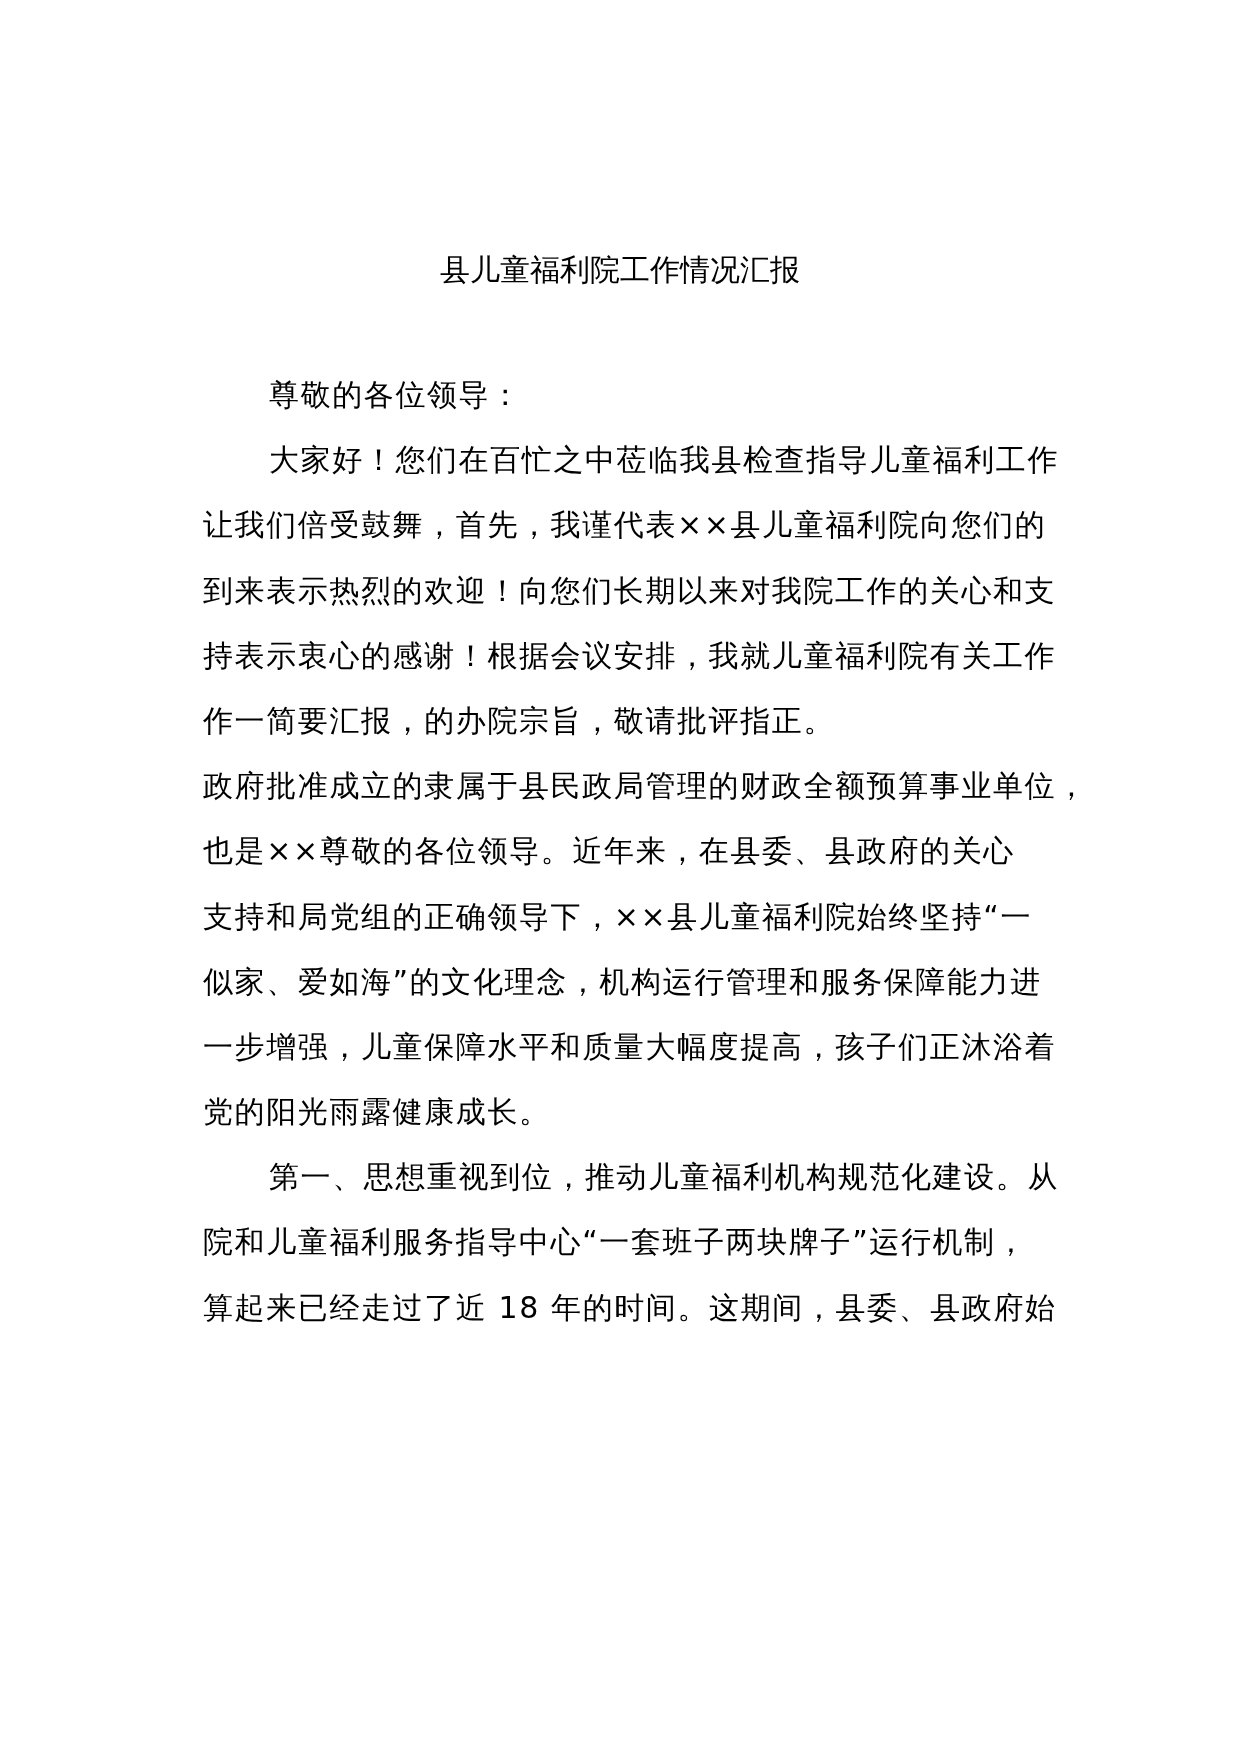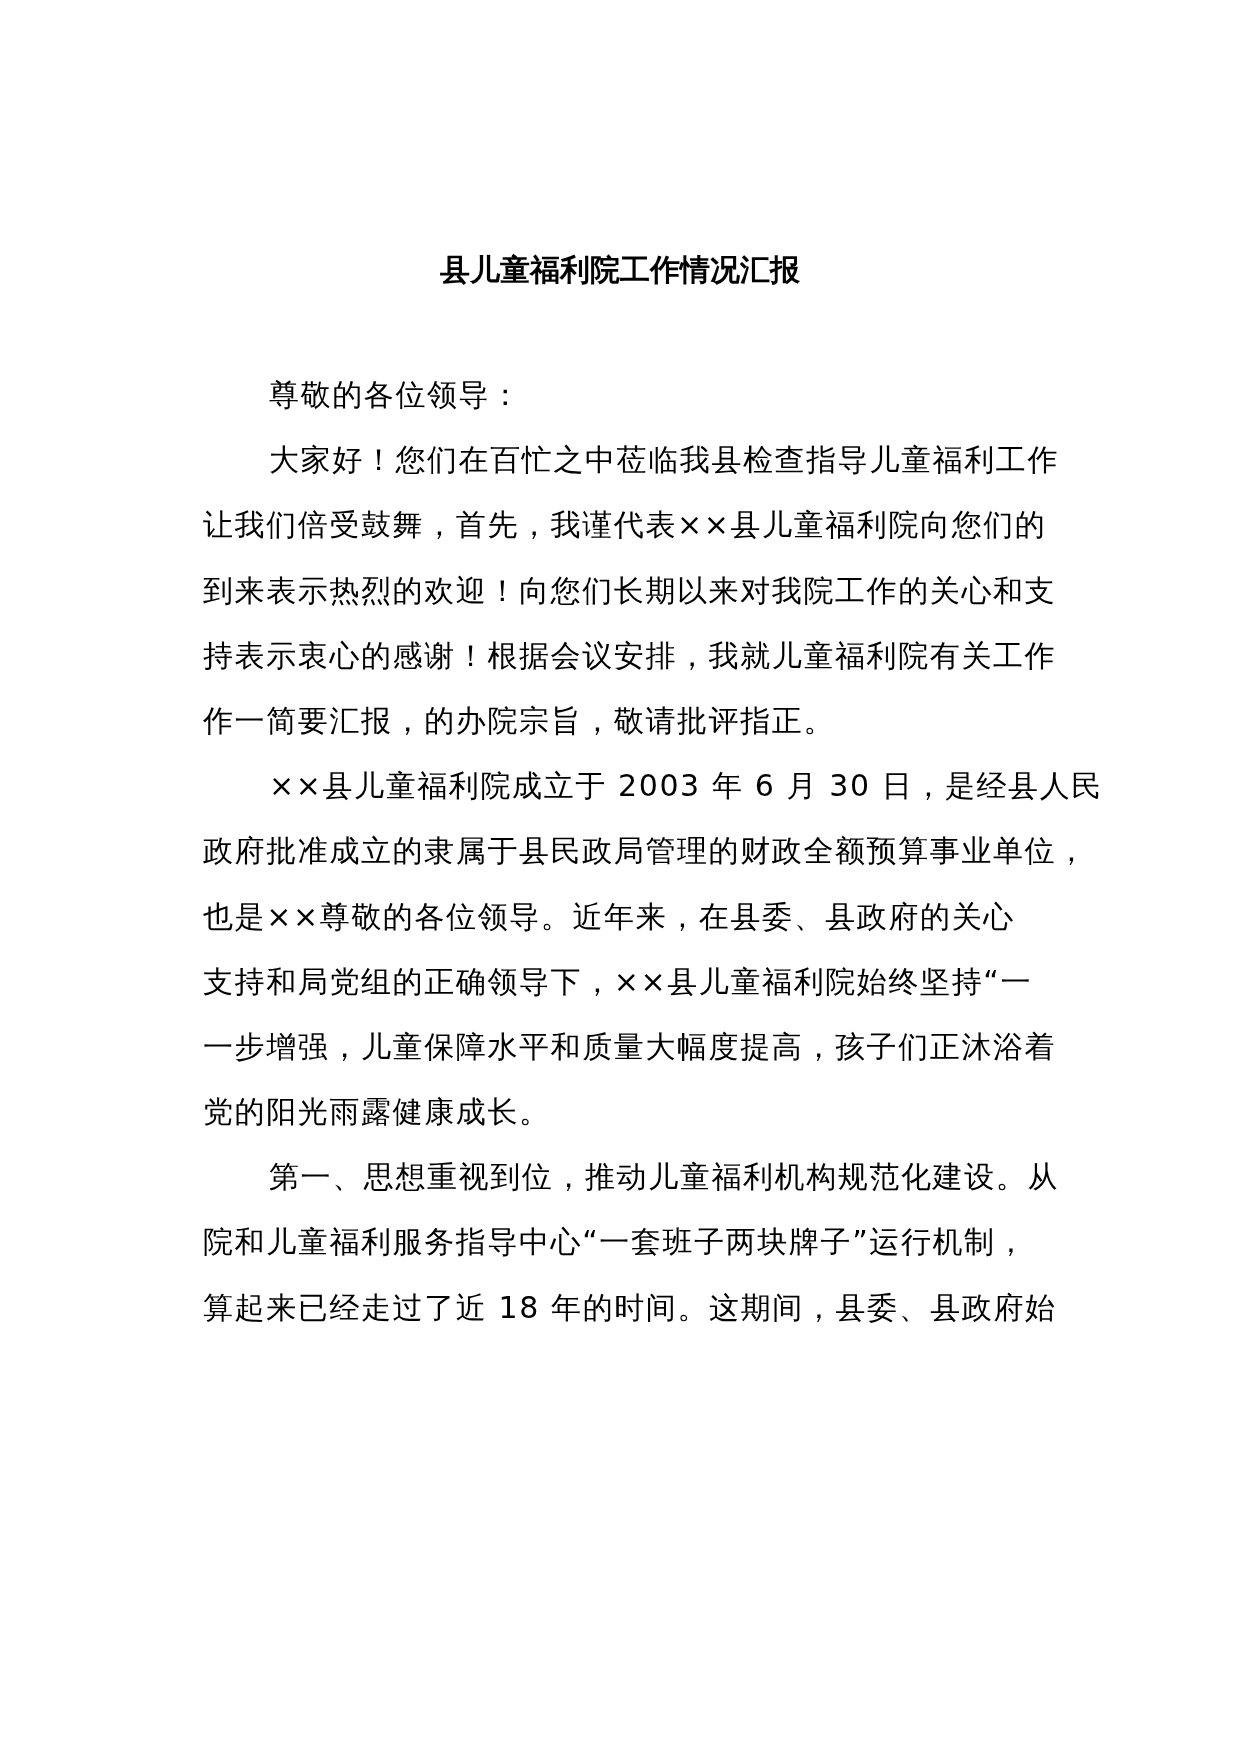--- a/index.html
+++ b/index.html
@@ -1,40 +1,40 @@
 <!DOCTYPE html>
 <html><head>
 <meta charset="utf-8">
 <style>
   html, body { margin: 0; padding: 0; background: #ffffff; }
   body { width: 1240px; height: 1754px; position: relative; overflow: hidden;
          font-family: "DejaVu Sans", "Liberation Sans", sans-serif; color: #000; }
   .page { position: absolute; left: 0; top: 0; width: 1240px; height: 1754px; background: #fff; }
   .title { position: absolute; top: 248px; left: 0; width: 1240px; text-align: center;
-           font-size: 30px; font-weight: bold; line-height: 44px; letter-spacing: 0px; }
+           font-size: 30px; font-weight: normal; line-height: 44px; letter-spacing: 0px; }
   .body { position: absolute; top: 373px; left: 167px; width: 920px; margin-left: 36px; }
   .line { display: block; height: 65.2px; line-height: 44px; font-size: 30px;
           white-space: nowrap; letter-spacing: 1.6px; }
   .indent { padding-left: 66px; }
 </style>
 </head>
 <body>
 
 <div class="page">
   <div class="title">县儿童福利院工作情况汇报</div>
   <div class="body">
     <span class="line indent">尊敬的各位领导：</span>
     <span class="line indent">大家好！您们在百忙之中莅临我县检查指导儿童福利工作</span>
     <span class="line">让我们倍受鼓舞，首先，我谨代表××县儿童福利院向您们的</span>
     <span class="line">到来表示热烈的欢迎！向您们长期以来对我院工作的关心和支</span>
     <span class="line">持表示衷心的感谢！根据会议安排，我就儿童福利院有关工作</span>
     <span class="line">作一简要汇报，的办院宗旨，敬请批评指正。</span>
-    <span class="line indent">××县儿童福利院成立于 2003 年 6 月 30 日，是经县人民</span>
     <span class="line">政府批准成立的隶属于县民政局管理的财政全额预算事业单位，</span>
     <span class="line">也是××尊敬的各位领导。近年来，在县委、县政府的关心</span>
     <span class="line">支持和局党组的正确领导下，××县儿童福利院始终坚持“一</span>
+    <span class="line">似家、爱如海”的文化理念，机构运行管理和服务保障能力进</span>
     <span class="line">一步增强，儿童保障水平和质量大幅度提高，孩子们正沐浴着</span>
     <span class="line">党的阳光雨露健康成长。</span>
     <span class="line indent">第一、思想重视到位，推动儿童福利机构规范化建设。从</span>
     <span class="line">院和儿童福利服务指导中心“一套班子两块牌子”运行机制，</span>
     <span class="line">算起来已经走过了近 18 年的时间。这期间，县委、县政府始</span>
   </div>
 </div>
 
 </body></html>

